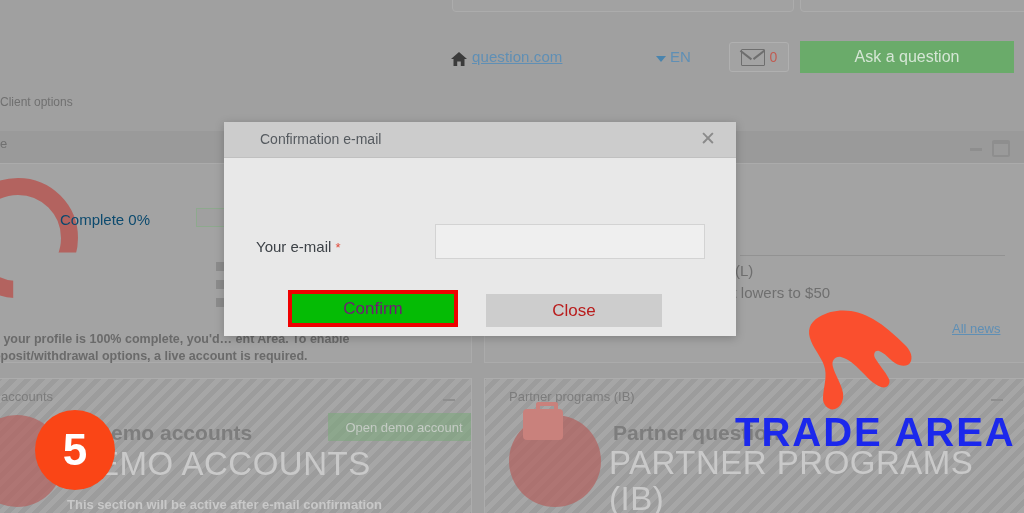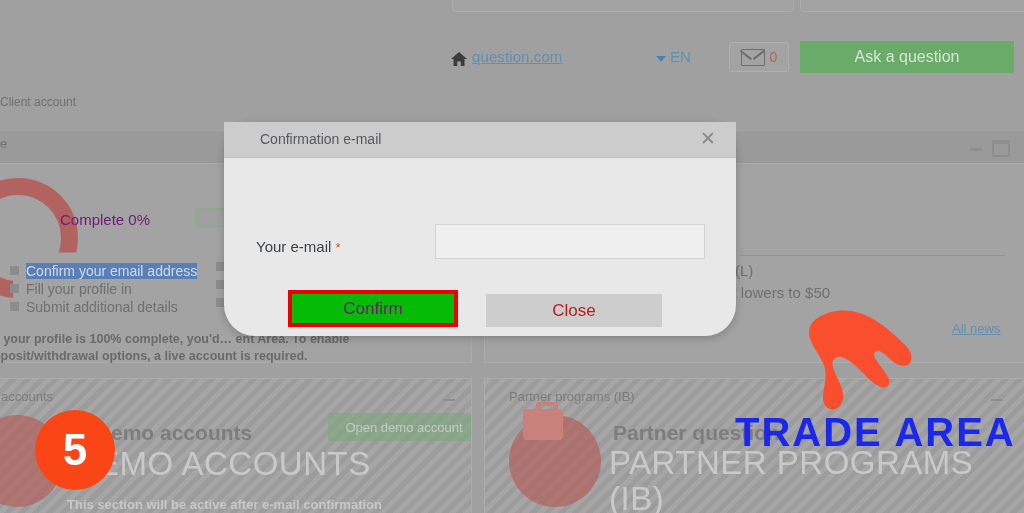--- a/index.html
+++ b/index.html
@@ -45,21 +45,21 @@
   #win-band{position:absolute;left:0;top:131px;width:1024px;height:32px;background:#9a9a9a;}
   #win-tab{position:absolute;left:0px;top:136px;font-size:13px;color:#707070;}
   #win-min{position:absolute;left:970px;top:148px;width:12px;height:3px;background:#8e8e8e;}
   #win-max{position:absolute;left:992px;top:140px;width:14px;height:11px;border:2px solid #8e8e8e;border-top-width:4px;border-radius:2px;}
 
   
   #profile-panel{position:absolute;left:-14px;top:163px;width:484px;height:198px;background:#a3a3a3;border:1px solid #ababab;}
   #profile-ring{position:absolute;left:-42px;top:178px;width:86px;height:86px;border-radius:50%;
                 border:17px solid #b3635f;clip-path:polygon(0 0,100% 0,100% 62%,46% 62%,46% 100%,0 100%);}
   #profile-title{position:absolute;left:57px;top:174px;font-size:26px;color:#6e6e6e;font-weight:bold;}
-  #profile-complete{position:absolute;left:60px;top:211px;font-size:15px;color:#701a75;}
+  #profile-complete{position:absolute;left:60px;top:211px;font-size:15px;color:#0c4a6e;}
   #progress-track{position:absolute;left:196px;top:208px;width:108px;height:17px;border:1px solid #8ea98e;background:#a0a0a0;}
   #checklist{position:absolute;left:10px;top:262px;}
   .chk-row{display:flex;align-items:center;height:17px;margin-bottom:1px;}
   .chk-box{width:9px;height:9px;background:#8c8c8c;margin-right:7px;}
   .chk-label{font-size:14px;color:#6f6f6f;}
   .chk-label.sel{background:#5a7fb5;color:#cfd9ea;}
   #chk-col2{position:absolute;left:216px;top:262px;}
   .chk-box2{width:9px;height:9px;background:#8c8c8c;margin-bottom:9px;}
   #profile-note{position:absolute;left:-14px;top:331px;width:470px;font-size:12.5px;
                 color:#6a6a6a;font-weight:bold;line-height:17px;}
@@ -93,21 +93,21 @@
            background:#fa4516;color:#fff;font-size:44px;font-weight:bold;
            display:flex;align-items:center;justify-content:center;}
 
   
   #wm-text{position:absolute;left:735px;top:410px;font-size:40px;font-weight:bold;
            color:#1b28ec;letter-spacing:2px;font-family:"Liberation Sans",sans-serif;}
   #wm-bull{position:absolute;left:805px;top:305px;width:135px;height:115px;}
 
   
   #modal{position:absolute;left:224px;top:122px;width:512px;height:214px;
-         background:#e8e8e8;box-shadow:0 2px 9px rgba(0,0,0,.22);border-radius:31px;}
+         background:#e8e8e8;box-shadow:0 2px 9px rgba(0,0,0,.22);}
   #modal-header{position:relative;height:35px;background:#cccccc;border-bottom:1px solid #c0c0c0;}
   #modal-title{position:absolute;left:36px;top:9px;font-size:14px;color:#555a5f;}
   #modal-close{position:absolute;right:18px;top:7px;width:20px;height:20px;
                color:#8a8a8a;font-size:19px;line-height:20px;text-align:center;cursor:pointer;}
   #modal-body{position:relative;height:179px;}
   #email-label{position:absolute;left:32px;top:80px;font-size:15px;color:#3d4247;}
   #email-req{color:#e04a3a;font-size:13px;}
   #email-input{position:absolute;left:211px;top:66px;width:270px;height:35px;
                background:#efefef;border:1px solid #d3d3d3;box-sizing:border-box;
                font-size:14px;padding:0 8px;color:#333;font-family:"Liberation Sans",sans-serif;}
@@ -136,46 +136,32 @@
   <div id="lang-caret"></div>
   <div id="lang-label">EN</div>
 
   <div id="mail-box">
     <span id="mail-icon"></span>
     <span id="mail-count">0</span>
   </div>
 
   <div id="ask-btn">Ask a question</div>
 
-  <div id="breadcrumb">Client account</div>
+  <div id="breadcrumb">Client options</div>
 
   <div id="win-band"></div>
   <div id="win-tab">e</div>
   <div id="win-min"></div>
   <div id="win-max"></div>
 
   <div id="profile-panel"></div>
   <div id="profile-ring"></div>
   <div id="profile-complete">Complete 0%</div>
   <div id="progress-track"></div>
 
-  <div id="checklist">
-    <div class="chk-row">
-      <span class="chk-box"></span>
-      <span class="chk-label sel">Confirm your email address</span>
-    </div>
-    <div class="chk-row">
-      <span class="chk-box"></span>
-      <span class="chk-label">Fill your profile in</span>
-    </div>
-    <div class="chk-row">
-      <span class="chk-box"></span>
-      <span class="chk-label">Submit additional details</span>
-    </div>
-  </div>
   <div id="chk-col2">
     <div class="chk-box2"></div>
     <div class="chk-box2"></div>
     <div class="chk-box2"></div>
   </div>
   <div id="profile-note">ce your profile is 100% complete, you'd…
 ent Area. To enable deposit/withdrawal options, a live account is required.</div>
 
   <div id="news-panel"></div>
   <div id="news-rule"></div>

